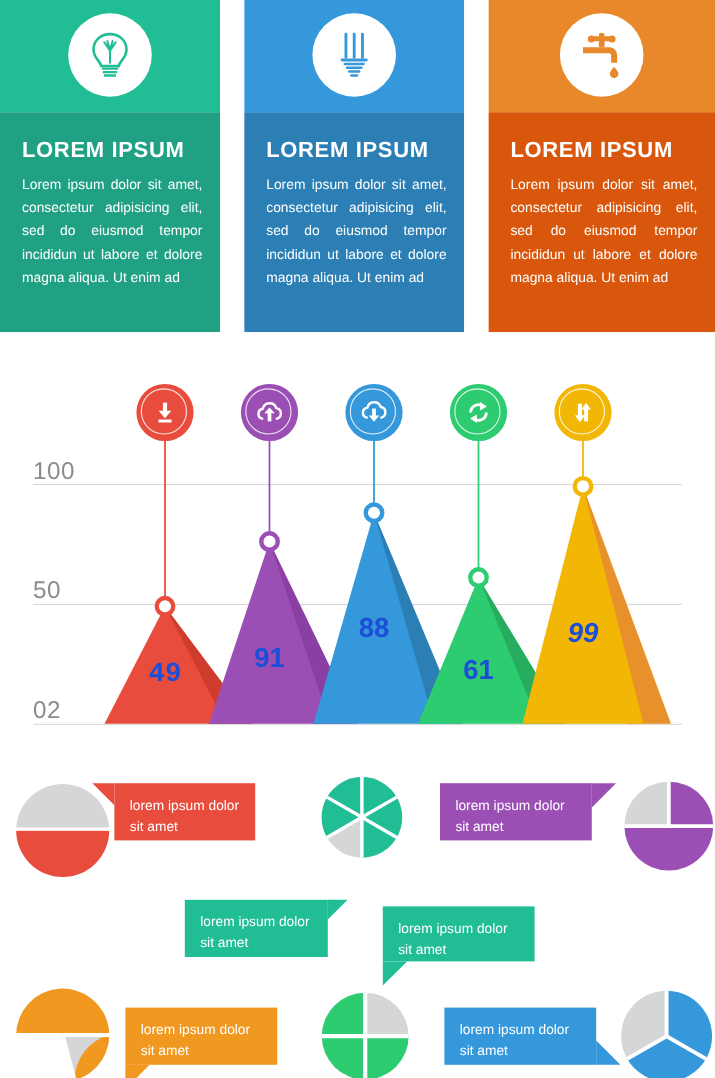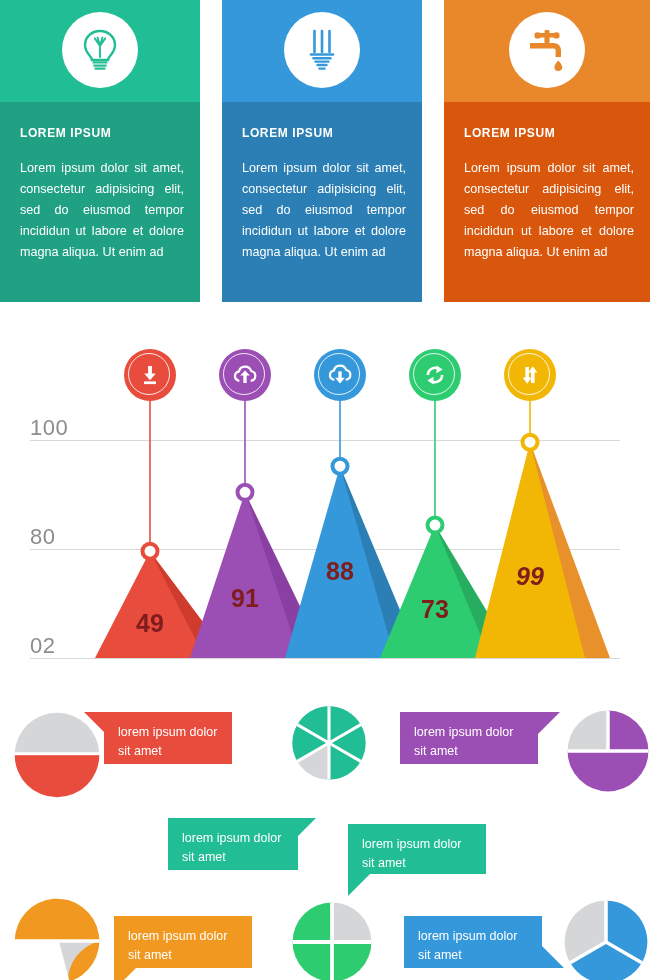--- a/index.html
+++ b/index.html
@@ -18,21 +18,21 @@
   .card-head{position:relative;height:102px;width:100%;}
   .card-body{position:relative;height:200px;width:100%;}
   .card-icon-circle{
     position:absolute;left:50%;top:12px;transform:translateX(-50%);
     width:76px;height:76px;border-radius:50%;background:#ffffff;
     display:flex;align-items:center;justify-content:center;
   }
   .card-icon-circle svg{display:block;}
   .card-title{
     position:absolute;left:20px;top:24px;
-    font-size:12px;font-weight:bold;letter-spacing:.6px;color:#ffffff;
+    font-size:20px;font-weight:bold;letter-spacing:.6px;color:#ffffff;
   }
   .card-text{
     position:absolute;left:20px;right:16px;top:56px;
     font-size:12.6px;line-height:21px;color:#ffffff;
     text-align:justify;
   }
 
   
   .chart{position:absolute;left:0;top:330px;width:578px;height:345px;}
   .grid-line{position:absolute;left:30px;width:590px;height:1px;background:#d8d8d8;}
@@ -45,21 +45,21 @@
     position:absolute;width:52px;height:52px;border-radius:50%;
     display:flex;align-items:center;justify-content:center;
   }
   .peak-badge .ring{
     position:absolute;left:4px;top:4px;width:42px;height:42px;
     border-radius:50%;border:1.6px solid rgba(255,255,255,.85);
     box-sizing:border-box;
   }
   .peak-badge svg{position:relative;display:block;}
   .bar-value{
-    position:absolute;color:#7f1d1d;font-size:25px;font-weight:bold;
+    position:absolute;color:#1d4ed8;font-size:25px;font-weight:bold;
     text-align:center;
   }
 
   
   .pies{position:absolute;left:0;top:690px;width:650px;height:290px;}
   .pie{position:absolute;}
   .callout{
     position:absolute;box-sizing:border-box;
     color:#ffffff;font-size:12.5px;line-height:19px;
     padding:11px 14px;
@@ -139,21 +139,21 @@
     </div>
   </div>
 
   <div class="chart">
 
     <div class="grid-line" style="top:110px;"></div>
     <div class="grid-line" style="top:219px;"></div>
     <div class="grid-line" style="top:328px;"></div>
 
     <div class="axis-label" style="top:85px;">100</div>
-    <div class="axis-label" style="top:194px;">80</div>
+    <div class="axis-label" style="top:194px;">50</div>
     <div class="axis-label" style="top:303px;">02</div>
 
     <svg width="650" height="345">
 
       <polygon id="tri0s" points="150,221.18 230,328 190,328" fill="#cf3c2e"></polygon>
       <polygon id="tri0" points="150,221.18 205,328 95,328" fill="#e84c3d"></polygon>
 
       <polygon id="tri1s" points="245,162.32 325,328 285,328" fill="#8a3fa3"></polygon>
       <polygon id="tri1" points="245,162.32 300,328 190,328" fill="#9b4fb5"></polygon>
 
@@ -235,24 +235,24 @@
       <svg width="24" height="24" viewBox="0 0 24 24">
         <g fill="#ffffff">
           <rect x="13" y="8" width="3.6" height="12"></rect>
           <polygon points="10.3,9.6 19.3,9.6 14.8,3.2"></polygon>
           <rect x="7.4" y="4" width="3.6" height="12"></rect>
           <polygon points="4.7,14.4 13.7,14.4 9.2,20.8"></polygon>
         </g>
       </svg>
     </div>
 
-    <div class="bar-value" style="left:120px;top:279px;width:60px;">49</div>
+    <div class="bar-value" style="left:120px;top:268px;width:60px;font-family:Liberation Mono, monospace;">49</div>
     <div class="bar-value" style="left:215px;top:254px;width:60px;">91</div>
     <div class="bar-value" style="left:310px;top:227px;width:60px;">88</div>
-    <div class="bar-value" style="left:405px;top:265px;width:60px;">73</div>
+    <div class="bar-value" style="left:405px;top:265px;width:60px;">61</div>
     <div class="bar-value" style="left:500px;top:232px;width:60px;font-style:italic;">99</div>
   </div>
 
   <div class="pies">
 
     <div class="pie" style="left:12px;top:20px;">
       <svg width="90" height="90" viewBox="0 0 100 100">
         <path d="M50 50 L50 3 A47 47 0 0 1 50 97 Z" transform="rotate(-90 50 50)" fill="#d4d6d8"></path>
         <path d="M50 50 L50 97 A47 47 0 0 1 50 3 Z" transform="rotate(-90 50 50)" fill="#e84c3d"></path>
         <rect x="1" y="47" width="98" height="3.2" fill="#ffffff"></rect>

